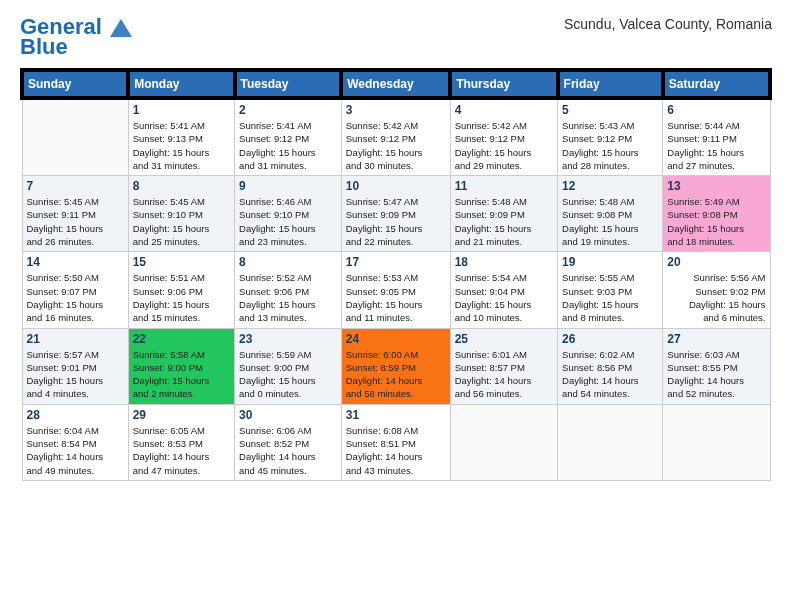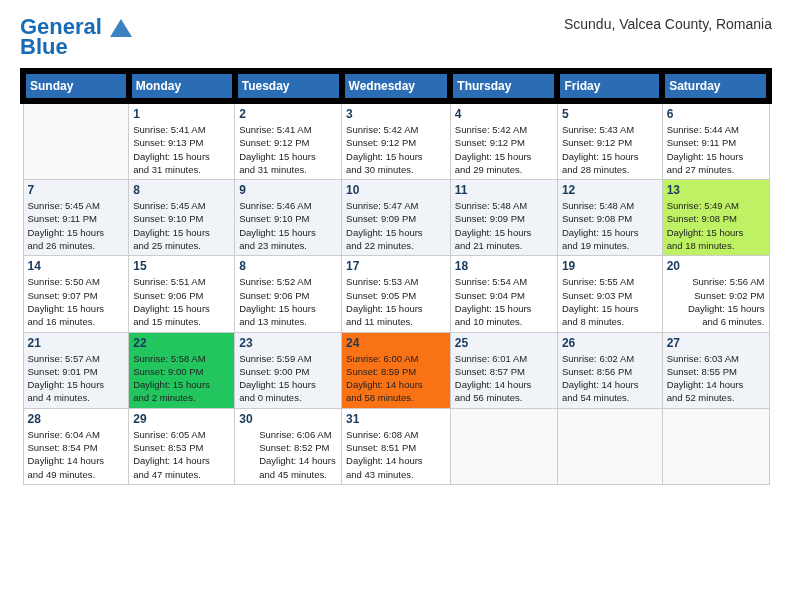--- a/index.html
+++ b/index.html
@@ -55,21 +55,21 @@
       border-collapse: collapse;
       border: 1px solid #ccc;
     }
     .calendar th {
       background-color: #2a6db5;
       color: #fff;
       font-size: 12px;
       font-weight: bold;
       padding: 5px 4px;
       text-align: left;
-      border: 6px solid #000000;
+      border: 4px solid #000000;
     }
     .calendar td {
       vertical-align: top;
       border: 1px solid #ccc;
       padding: 3px 4px;
       width: 113px;
       min-height: 80px;
       font-size: 10px;
       color: #333;
     }
@@ -204,21 +204,21 @@
 Daylight: 15 hours
 and 21 minutes.</div>
           </td>
           <td style="background-color: rgb(240, 244, 248);">
             <div class="day-number">12</div>
             <div class="day-info" style="white-space: pre-line;">Sunrise: 5:48 AM
 Sunset: 9:08 PM
 Daylight: 15 hours
 and 19 minutes.</div>
           </td>
-          <td style="background-color: #bef264;">
+          <td style="background-color: #f9a8d4;">
             <div class="day-number">13</div>
             <div class="day-info" style="white-space: pre-line;">Sunrise: 5:49 AM
 Sunset: 9:08 PM
 Daylight: 15 hours
 and 18 minutes.</div>
           </td>
         </tr>
         <tr>
           <td>
             <div class="day-number">14</div>
@@ -331,21 +331,21 @@
           </td>
           <td>
             <div class="day-number">29</div>
             <div class="day-info" style="white-space: pre-line;">Sunrise: 6:05 AM
 Sunset: 8:53 PM
 Daylight: 14 hours
 and 47 minutes.</div>
           </td>
           <td>
             <div class="day-number">30</div>
-            <div class="day-info" style="white-space: pre-line; margin-left: 20px;">Sunrise: 6:06 AM
+            <div class="day-info" style="white-space: pre-line;">Sunrise: 6:06 AM
 Sunset: 8:52 PM
 Daylight: 14 hours
 and 45 minutes.</div>
           </td>
           <td>
             <div class="day-number">31</div>
             <div class="day-info" style="white-space: pre-line;">Sunrise: 6:08 AM
 Sunset: 8:51 PM
 Daylight: 14 hours
 and 43 minutes.</div>

